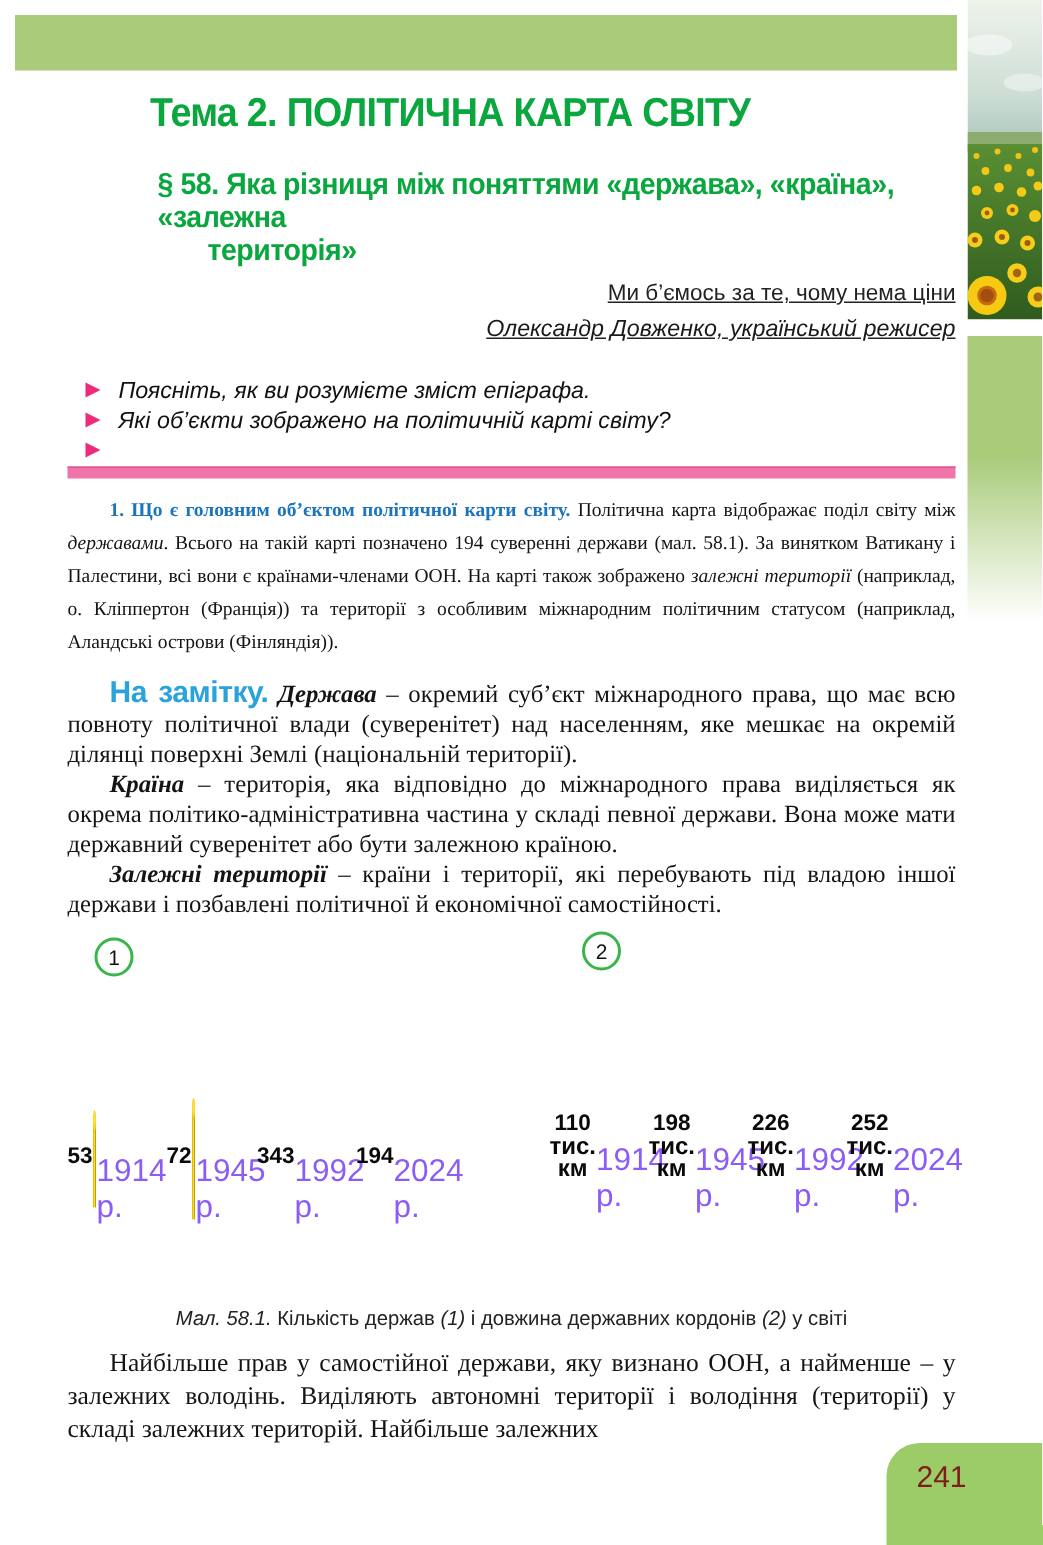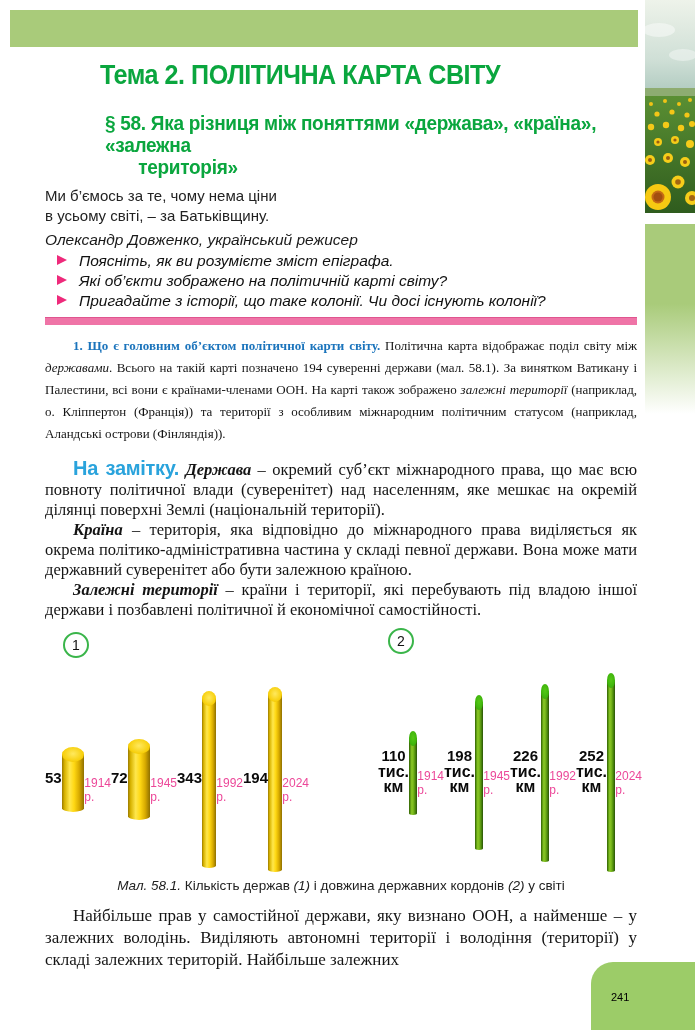--- a/index.html
+++ b/index.html
@@ -10,23 +10,23 @@
   .photo{position:absolute;left:645px;top:0;width:50px;height:213px;}
   .fade-rect{position:absolute;left:645px;top:224px;width:50px;height:190px;
              background:linear-gradient(180deg,#a9cb7a 0%,#a9cb7a 42%,rgba(169,203,122,0) 100%);}
   
   .content{position:absolute;left:45px;top:0;width:592px;}
   .theme-title{margin:60px 0 0 55px;font-size:27px;line-height:30px;font-weight:bold;color:#0aa63e;
                letter-spacing:-0.5px;transform:scaleX(.93);transform-origin:left;white-space:nowrap;}
   .section-title{margin:22px 0 0 60px;font-size:20px;line-height:22px;font-weight:bold;color:#0aa63e;
                letter-spacing:-0.3px;transform:scaleX(.95);transform-origin:left;}
   .section-title .l2{margin-left:35px;}
-  .epigraph{margin-top:8px;font-size:15px;line-height:20px;color:#222;}
+  .epigraph{margin-top:8px;text-align:right;font-size:15px;line-height:20px;color:#222;text-decoration:underline;}
   .epigraph .attr{margin-top:4px;font-style:italic;font-size:15.5px;color:#1a1a1a;}
-  .questions{margin-top:1px;}
+  .questions{margin-top:21px;}
   .q-row{display:flex;align-items:flex-start;font-style:italic;font-size:15.5px;line-height:20px;color:#111;}
   .tri{flex:0 0 auto;width:0;height:0;border-left:10px solid #ee2a7b;border-top:5.5px solid transparent;
        border-bottom:5.5px solid transparent;margin:4px 12px 0 12px;}
   .divider{margin-top:6px;height:7px;background:#ef74a7;border-top:1px solid #e0558f;}
   .serif{font-family:"Liberation Serif","DejaVu Serif",serif;}
   .para1{margin-top:10px;font-size:13px;line-height:22px;text-align:justify;text-indent:28px;color:#141414;}
   .lead{color:#1b74bc;font-weight:bold;}
   .note{margin-top:6px;font-size:16.5px;line-height:20px;text-align:justify;color:#141414;}
   .note p{margin:0;text-indent:28px;}
   .note-label{color:#2aa3dc;font-weight:bold;font-family:"Liberation Sans",sans-serif;
@@ -43,28 +43,28 @@
   #marker-1{left:343px;top:2px;}
   .bar-col{display:flex;flex-direction:row;justify-content:flex-end;align-items:center;width:66px;}
   .bar-value{font-weight:bold;font-size:15px;line-height:16px;text-align:center;margin-bottom:10px;color:#0a0a0a;}
   .bar-unit{font-weight:bold;font-size:16px;line-height:15px;}
   .cyl{position:relative;width:40px;border-radius:0 0 20px 20px / 0 0 7px 7px;}
   .cyl-top{position:absolute;top:-7px;left:0;right:0;height:15px;border-radius:50%;}
   .cyl-yellow{background:linear-gradient(90deg,#9a7a00 0%,#d8b300 12%,#ffe74d 35%,#ffd813 55%,#d8ab00 78%,#8f7000 100%);}
   .cyl-yellow .cyl-top{background:radial-gradient(ellipse at 50% 45%,#ffe95e 0%,#f7cf0b 65%,#c29a00 100%);}
   .cyl-green{background:linear-gradient(90deg,#2e5a04 0%,#4f8c0c 12%,#8cc926 35%,#76b61a 55%,#4a850b 80%,#29520a 100%);}
   .cyl-green .cyl-top{background:radial-gradient(ellipse at 50% 45%,#55c815 0%,#3eb30c 65%,#2a7d07 100%);}
-  .bar-year{height:20px;margin-top:6px;font-size:12px;color:#ec4899;}
+  .bar-year{height:20px;margin-top:6px;font-size:21px;color:#8b5cf6;}
   .caption{margin-top:6px;text-align:center;font-size:13.5px;color:#222;}
   .caption .it{font-style:italic;}
   .para2{margin-top:12px;font-size:17px;line-height:22px;text-align:justify;text-indent:28px;color:#141414;}
   
   .page-box{position:absolute;right:0;bottom:0;width:104px;height:68px;background:#9ccc68;
             border-top-left-radius:22px;}
-  .page-num{position:absolute;left:20px;top:12px;font-size:11px;color:#000000;margin-top:17px;}
+  .page-num{position:absolute;left:20px;top:12px;font-size:20px;color:#7f1d1d;}
 </style>
 </head>
 <body>
 
 <div class="page">
 
   <div class="band"></div>
 
   <svg class="photo" viewBox="0 0 50 213">
     <defs>
@@ -122,36 +122,34 @@
 
     <div class="theme-title">Тема 2. ПОЛІТИЧНА КАРТА СВІТУ</div>
 
     <div class="section-title">
       <div class="l1">§ 58. Яка різниця між поняттями «держава», «країна», «залежна</div>
       <div class="l2">територія»</div>
     </div>
 
     <div class="epigraph">
       <div>Ми б’ємось за те, чому нема ціни</div>
-      <div>в усьому світі, – за Батьківщину.</div>
       <div class="attr">Олександр Довженко, український режисер</div>
     </div>
 
     <div class="questions">
       <div class="q-row">
         <span class="tri"></span>
         <span>Поясніть, як ви розумієте зміст епіграфа.</span>
       </div>
       <div class="q-row">
         <span class="tri"></span>
         <span>Які об’єкти зображено на політичній карті світу?</span>
       </div>
       <div class="q-row">
         <span class="tri"></span>
-        <span>Пригадайте з історії, що таке колонії. Чи досі існують колонії?</span>
       </div>
     </div>
 
     <div class="divider"></div>
 
     <p class="para1 serif"><span class="lead serif">1. Що є головним об’єктом політичної карти світу.</span><span> Політична карта відображає поділ світу між </span><i>державами</i><span>. Всього на такій карті позначено 194 суверенні держави (мал. 58.1). За винятком Ватикану і Палестини, всі вони є країнами-членами ООН. На карті також зображено </span><i>залежні території</i><span> (наприклад, о. Кліппертон (Франція)) та території з особливим міжнародним політичним статусом (наприклад, Аландські острови (Фінляндія)).</span></p>
 
     <div class="note serif">
       <p><span class="note-label">На замітку.</span><span> </span><span class="term">Держава</span><span> – окремий суб’єкт міжнародного права, що має всю повноту політичної влади (суверенітет) над населенням, яке мешкає на окремій ділянці поверхні Землі (національній території).</span></p>
       <p><span class="term">Країна</span><span> – територія, яка відповідно до міжнародного права виділяється як окрема політико-адміністративна частина у складі певної держави. Вона може мати державний суверенітет або бути залежною країною.</span></p>

